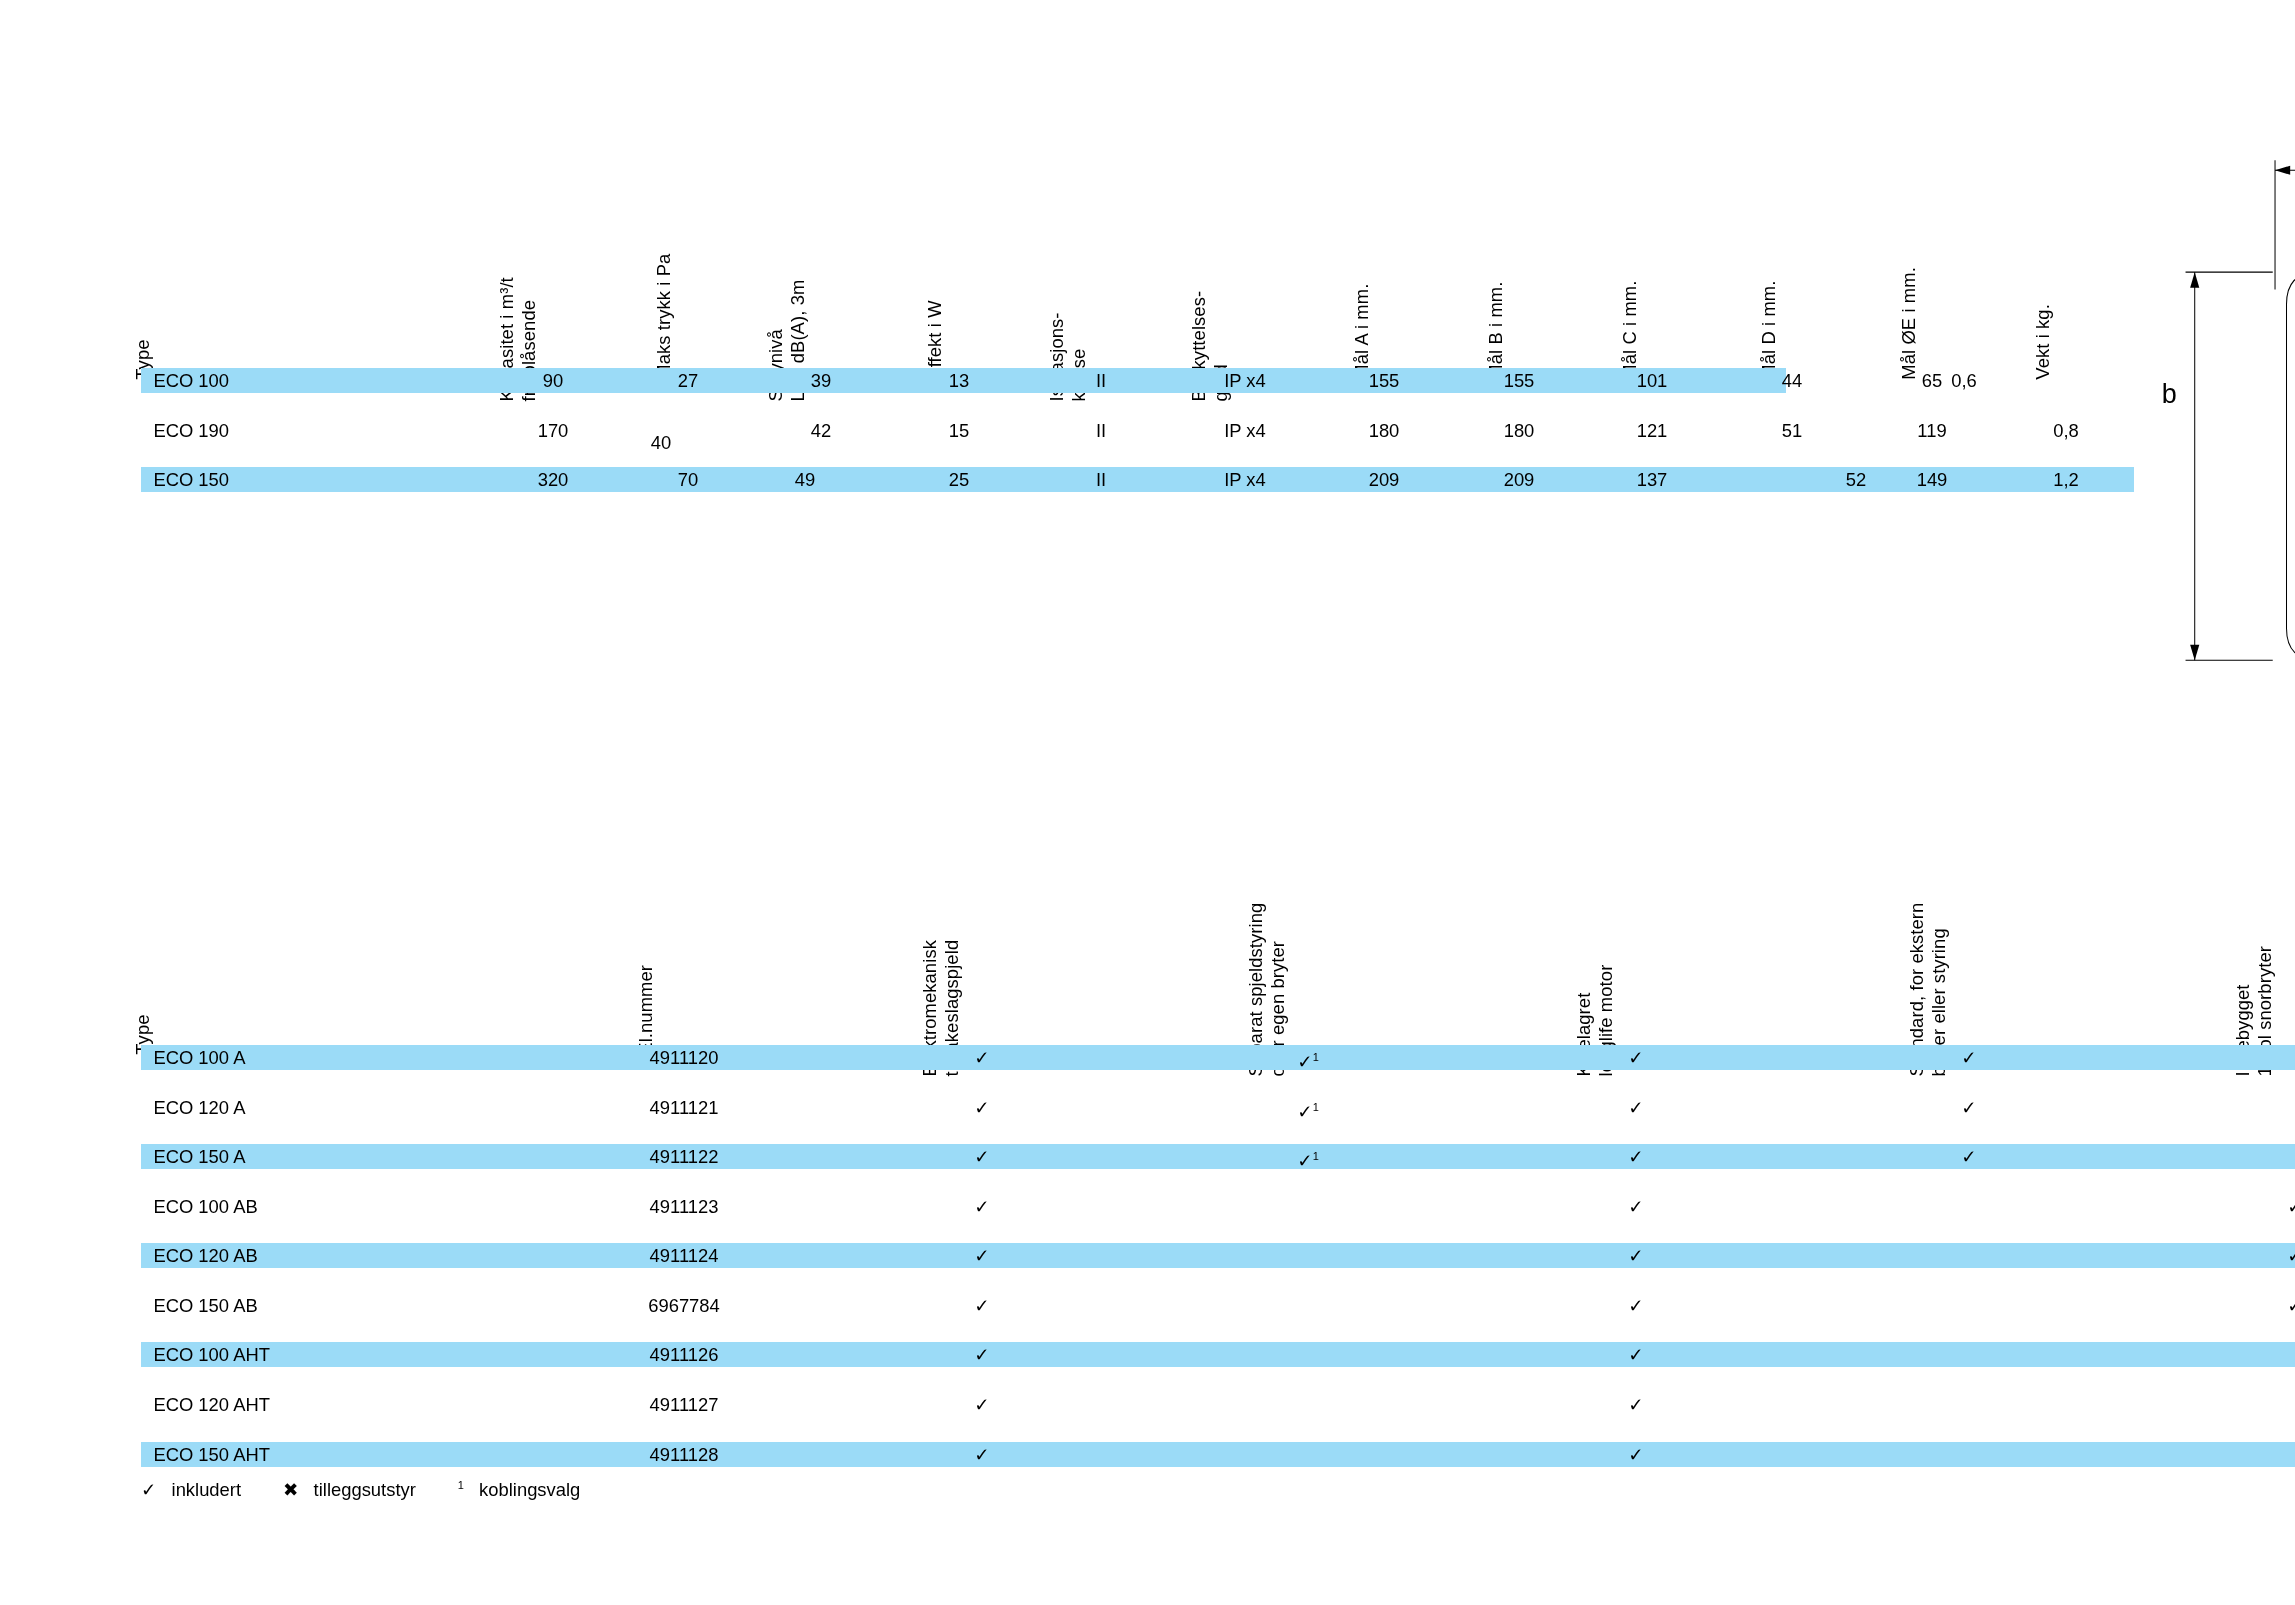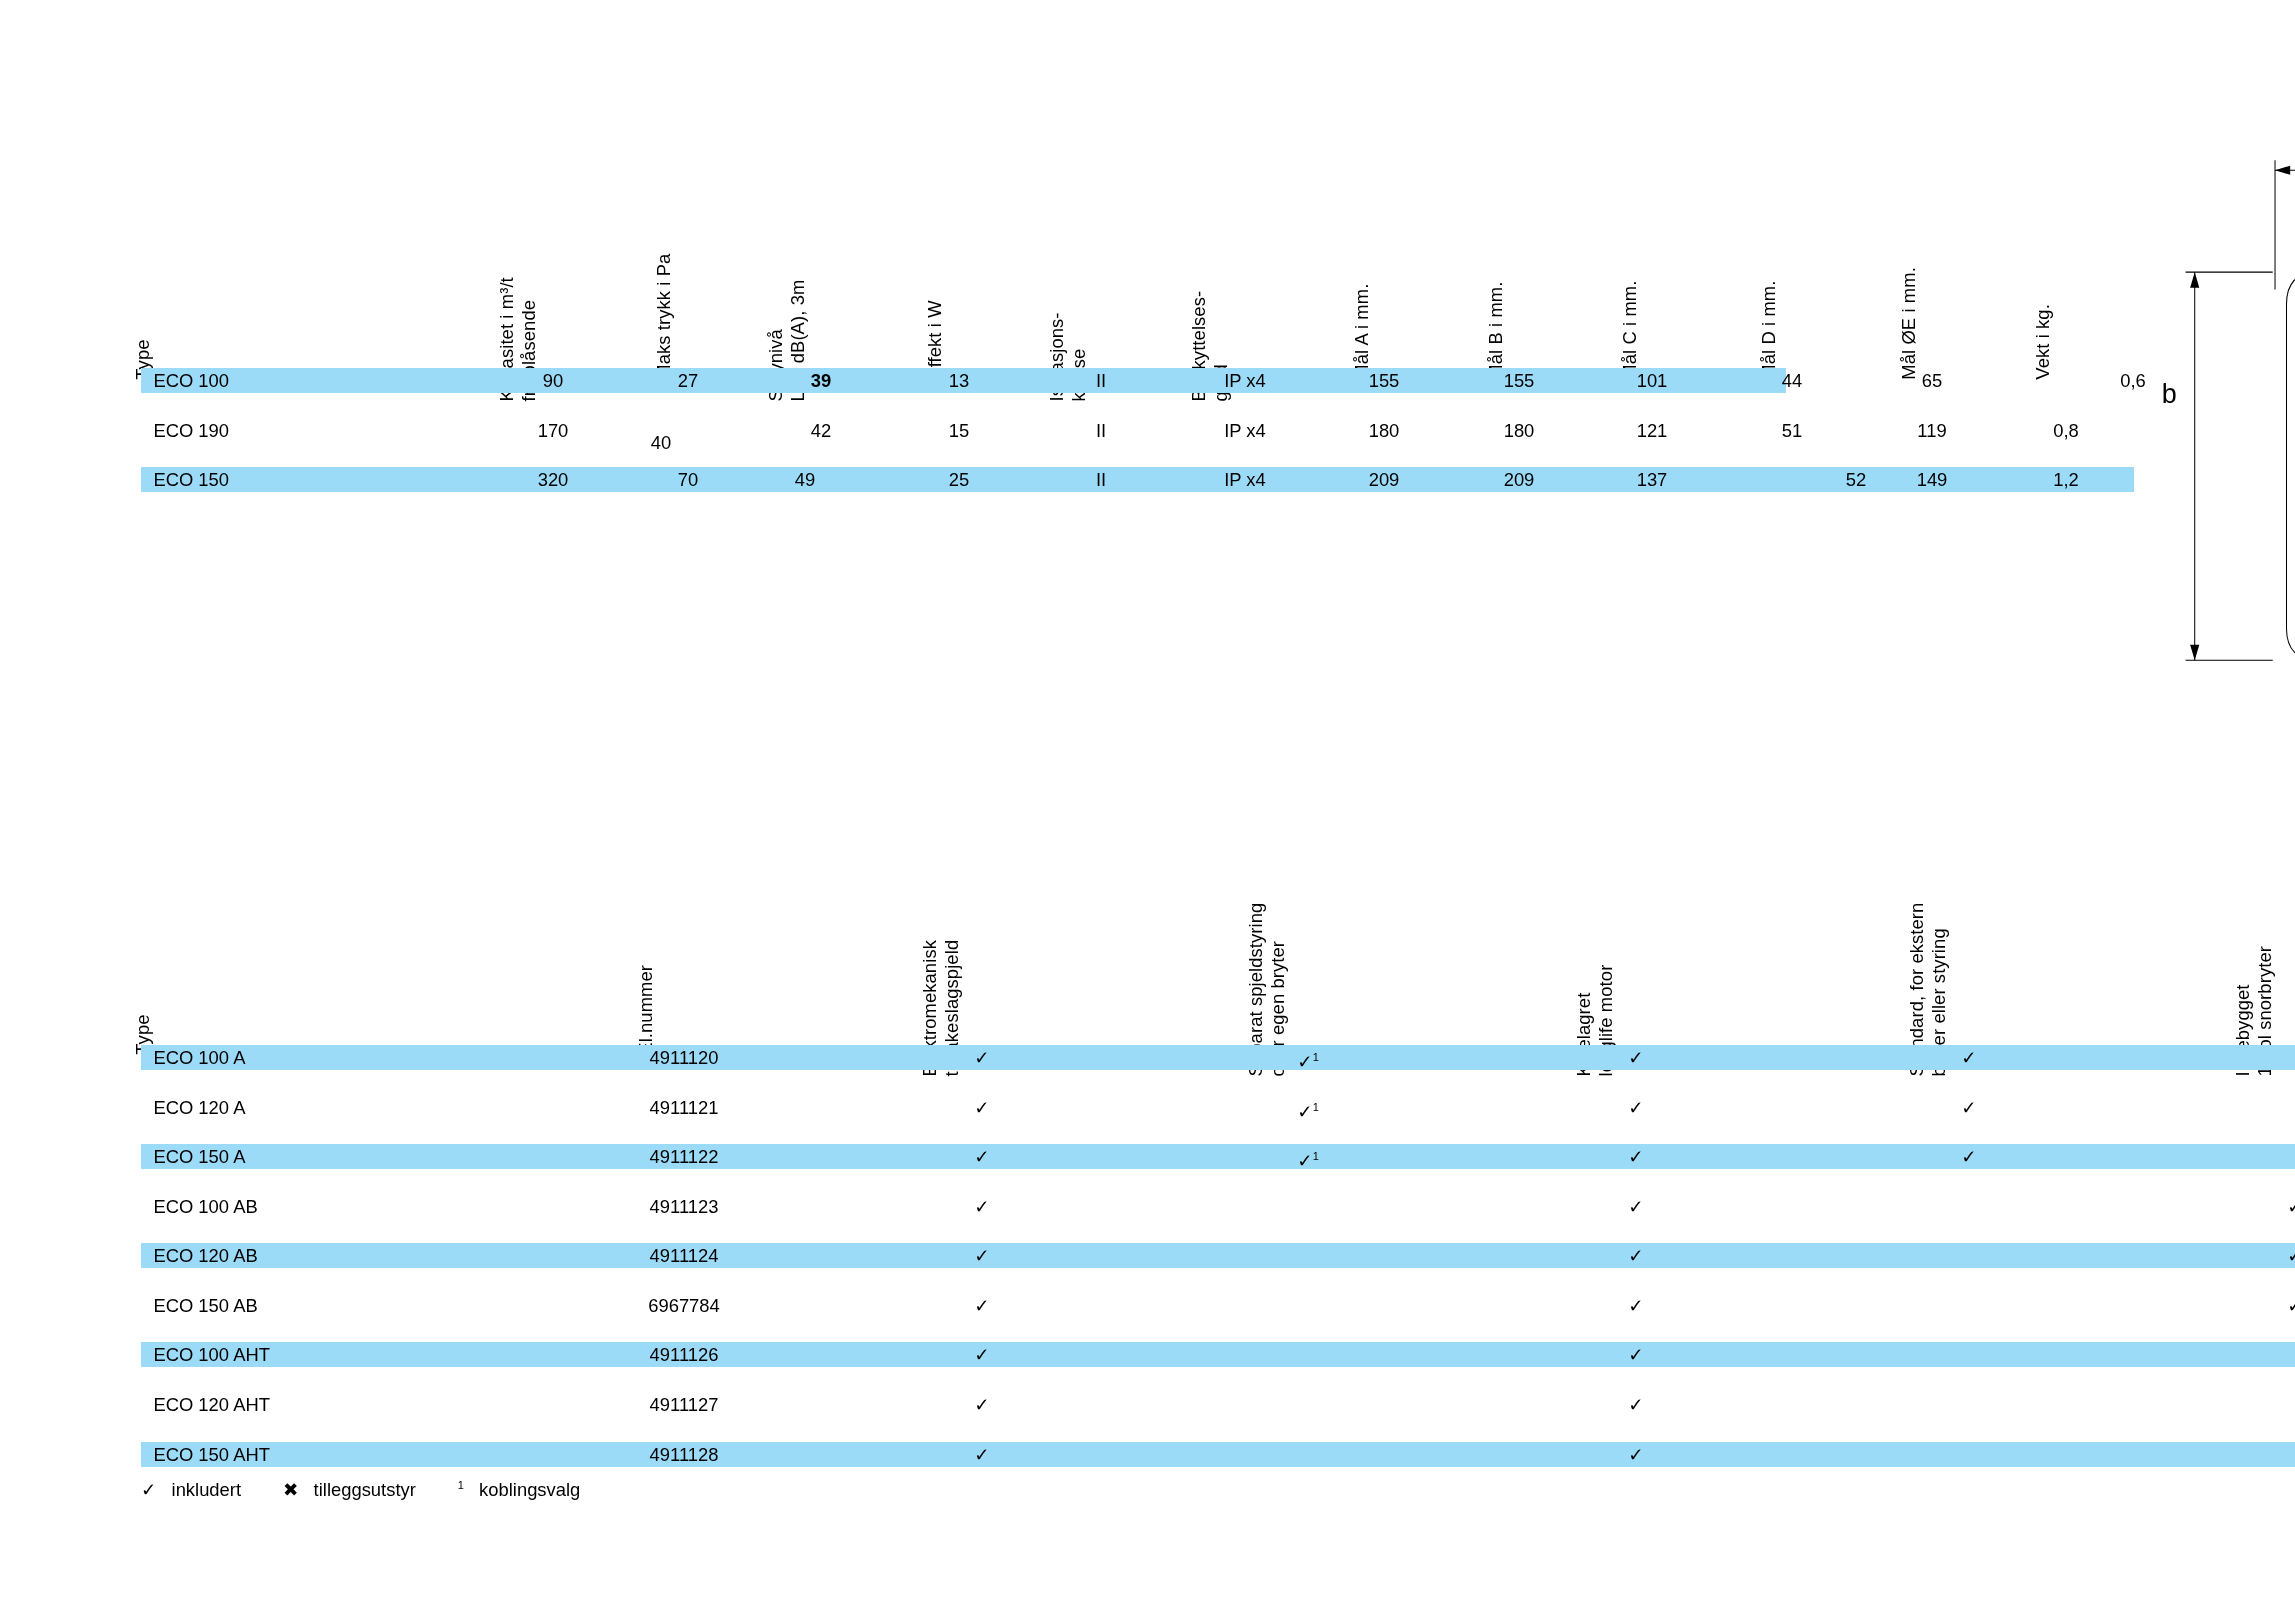--- a/index.html
+++ b/index.html
@@ -79,30 +79,30 @@
       <div class="vhead" style="left: 1641px; top: 358px;"><span>Mål C i mm.</span></div>
       <div class="vhead" style="left: 1780px; top: 358px;"><span>Mål D i mm.</span></div>
       <div class="vhead" style="left: 1920px; top: 358px;"><span>Mål ØE i mm.</span></div>
       <div class="vhead" style="left: 2054px; top: 358px;"><span>Vekt i kg.</span></div>
     </div>
   <div id="t1" style="left: 141px; top: 368px; width: 1993px; position: absolute; height: 149px;">
       <div class="row alt" style="position: absolute; left: 0px; top: 0px; width: 1645px; height: 25px;">
         <div class="cell l" style="left: 12.4px;">ECO 100</div>
         <div class="cell c" style="left: 412px;">90</div>
         <div class="cell c" style="left: 547px;">27</div>
-        <div class="cell c" style="left: 680px; font-weight: bold;">39</div>
+        <div class="cell c" style="left: 680px;">39</div>
         <div class="cell c" style="left: 818px;">13</div>
         <div class="cell c" style="left: 960px;">II</div>
         <div class="cell c" style="left: 1104px;">IP x4</div>
         <div class="cell c" style="left: 1243px;">155</div>
         <div class="cell c" style="left: 1378px;">155</div>
         <div class="cell c" style="left: 1511px;">101</div>
         <div class="cell c" style="left: 1651px;">44</div>
         <div class="cell c" style="left: 1791px;">65</div>
-        <div class="cell c" style="left: 1992px;">0,6</div>
+        <div class="cell c" style="left: 1823px;">0,6</div>
       </div>
       <div class="row" style="position: absolute; left: 0px; top: 50px; width: 1993px; height: 25px;">
         <div class="cell l" style="left: 12.4px;">ECO 190</div>
         <div class="cell c" style="left: 412px;">170</div>
         <div class="cell c" style="left: 520px; margin-top: 12px;">40</div>
         <div class="cell c" style="left: 680px;">42</div>
         <div class="cell c" style="left: 818px;">15</div>
         <div class="cell c" style="left: 960px;">II</div>
         <div class="cell c" style="left: 1104px;">IP x4</div>
         <div class="cell c" style="left: 1243px;">180</div>

